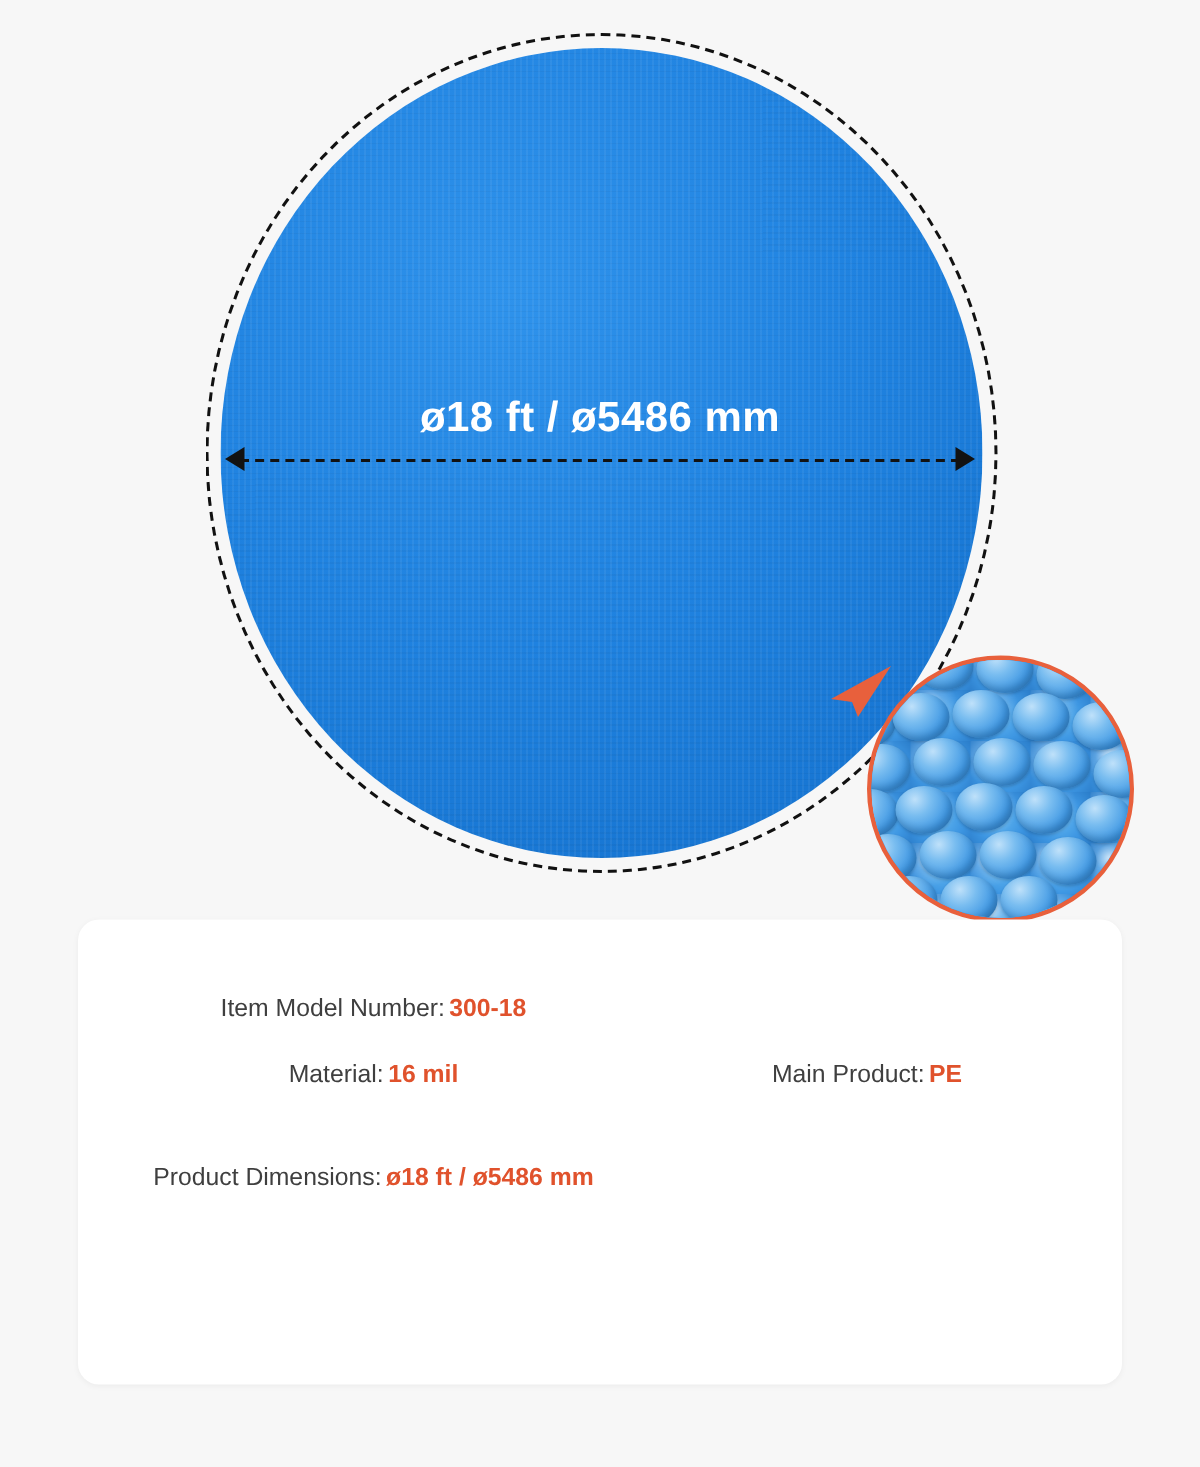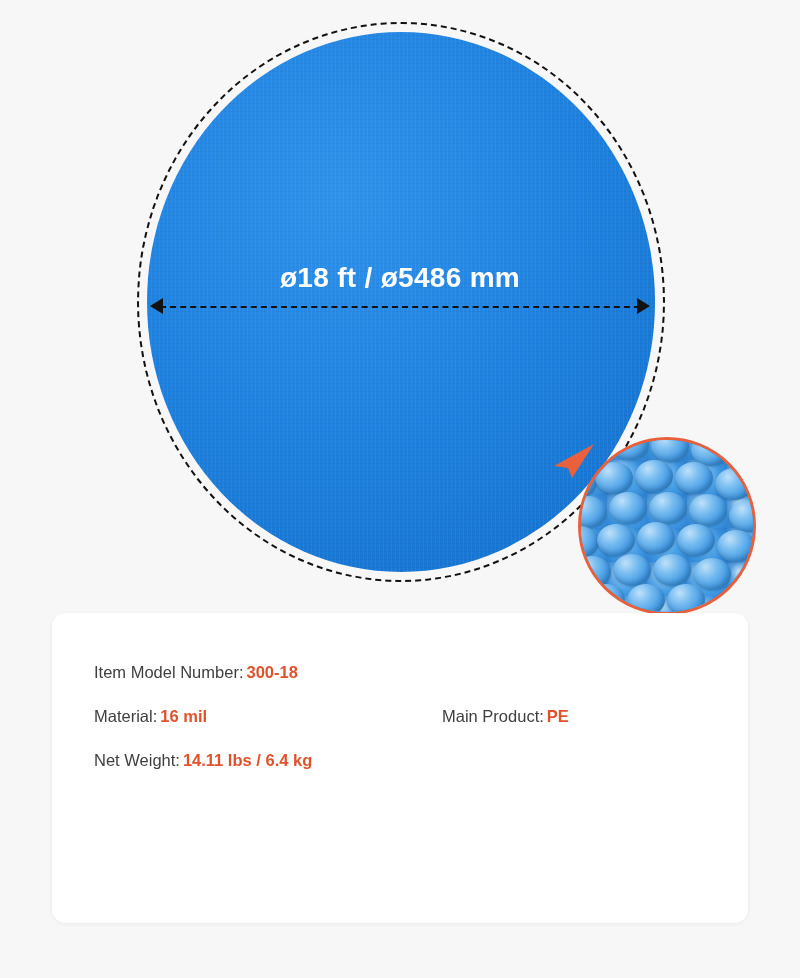--- a/index.html
+++ b/index.html
@@ -141,20 +141,21 @@
     height: 310px;
     background: #ffffff;
     border-radius: 14px;
     box-shadow: 0 1px 4px rgba(0,0,0,0.05);
   }
   .spec-grid {
     position: absolute;
     left: 42px;
     top: 50px;
     width: 620px;
+    text-align: center;
   }
   .spec-row {
     display: flex;
     margin-bottom: 25px;
   }
   .spec-cell {
     width: 50%;
     font-size: 16.5px;
     color: #3a3a3a;
     white-space: nowrap;
@@ -238,20 +239,25 @@
     <div class="spec-row">
       <div class="spec-cell">
         <span class="label">Material:</span><span class="value">16 mil</span>
       </div>
       <div class="spec-cell right">
         <span class="label">Main Product:</span><span class="value">PE</span>
       </div>
     </div>
 
     <div class="spec-row">
+    </div>
+
+    <div class="spec-row">
       <div class="spec-cell">
-        <span class="label">Net Weight:</span><span class="value">14.11 lbs / 6.4 kg</span>
-      </div>
-    </div>
-
+        <span class="label">Product Dimensions:</span><span class="value">ø18 ft / ø5486 mm</span>
+      </div>
+      <div class="spec-cell right hidden-cell">
+        <span class="label"></span><span class="value"></span>
+      </div>
+    </div>
 
   </div>
 </div>
 
 </body></html>

